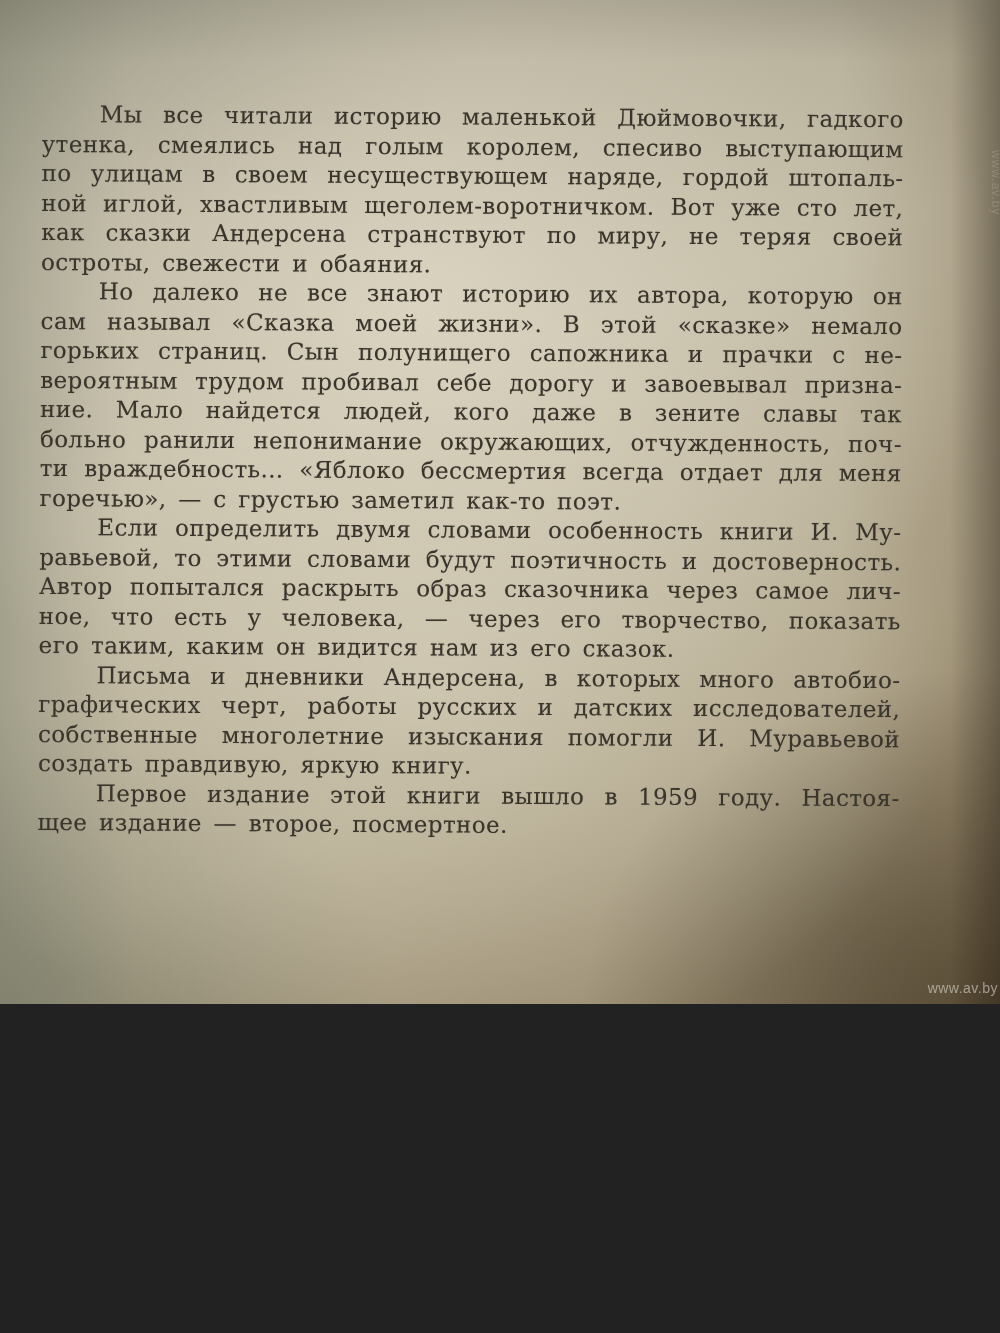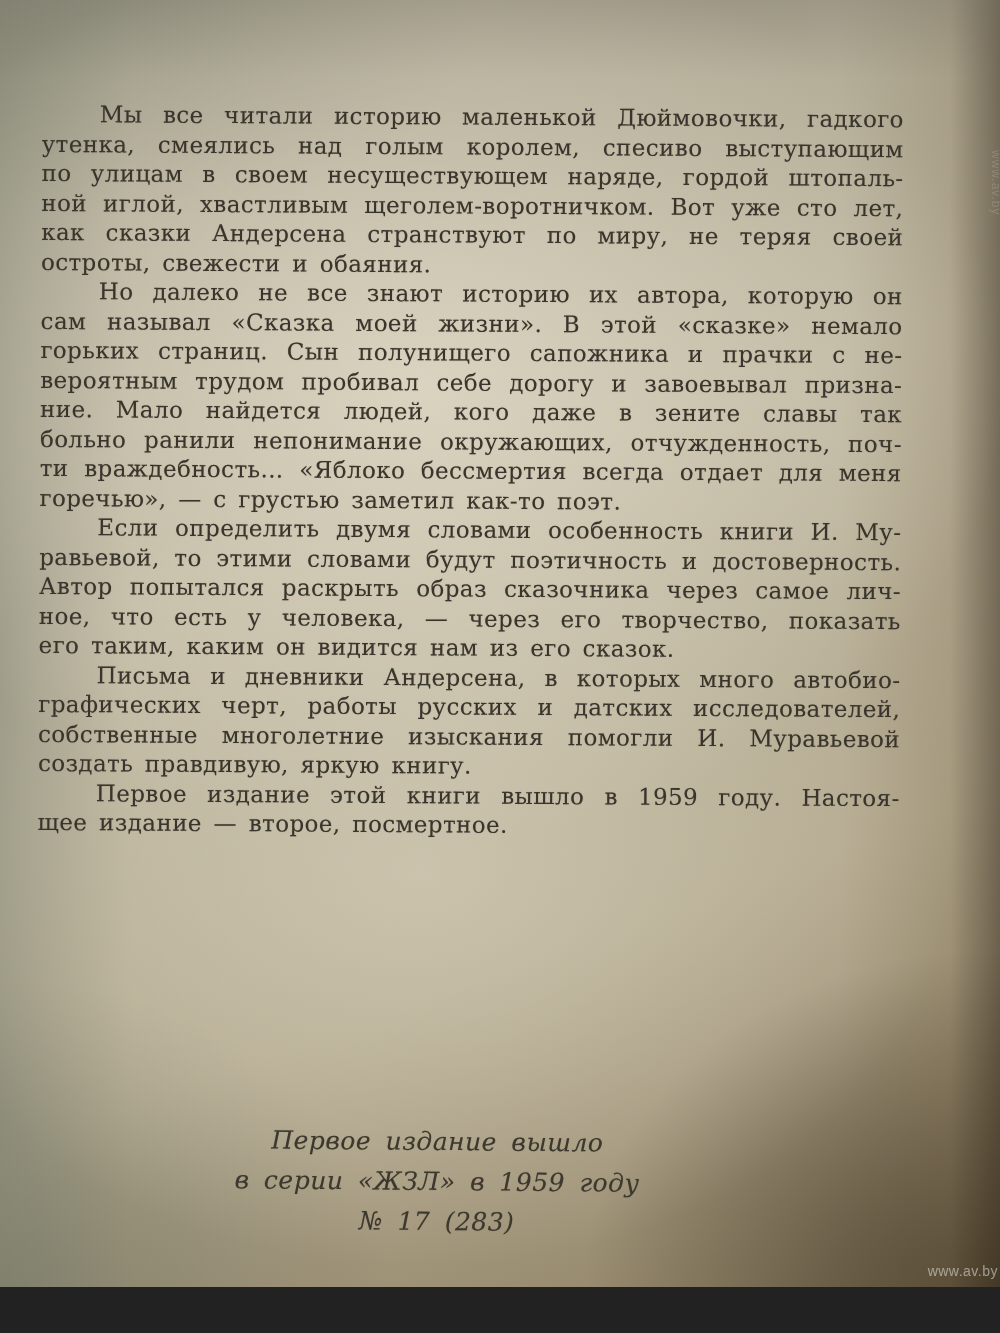--- a/index.html
+++ b/index.html
@@ -1,19 +1,19 @@
 <!DOCTYPE html>
 <html><head>
 <meta charset="utf-8">
 <style>
   html, body { margin: 0; padding: 0; background: #222; }
   .photo {
     position: relative;
     width: 1000px;
-    height: 1287px;
+    height: 1004px;
     overflow: hidden;
     font-family: "DejaVu Serif", "Liberation Serif", serif;
     
     background:
       radial-gradient(900px 700px at 42% 30%, rgba(224,217,198,0.85), rgba(224,217,198,0) 65%),
       radial-gradient(760px 560px at 42% 68%, rgba(214,207,186,0.65), rgba(214,207,186,0) 70%),
       linear-gradient(to bottom, rgba(112,108,95,0.30), rgba(112,108,95,0) 6%),
       linear-gradient(to right, rgba(122,126,109,0.50), rgba(122,126,109,0) 13%),
       linear-gradient(to left, rgba(58,47,32,0.55), rgba(120,100,70,0.22) 5%, rgba(120,100,70,0) 16%),
       radial-gradient(640px 520px at 100% 100%, rgba(38,28,14,0.62), rgba(38,28,14,0) 65%),

